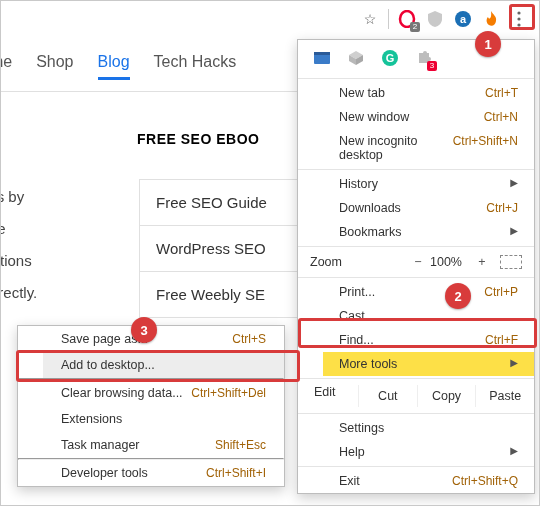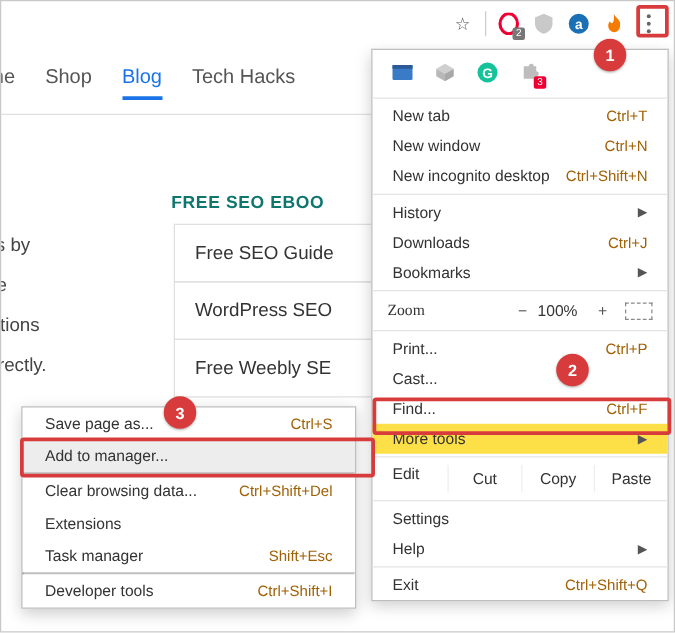--- a/index.html
+++ b/index.html
@@ -6,35 +6,35 @@
   body { font-family: "Segoe UI", Arial, sans-serif; font-size: 13px; color: #333; background: #fff; width: 540px; height: 506px; overflow: hidden; position: relative; border: 1px solid #c9c9c9; }
   .toolbar { position: absolute; top: 8px; right: 10px; display: flex; align-items: center; gap: 8px; }
   .toolbar .icon { width: 20px; height: 20px; display: flex; align-items: center; justify-content: center; font-size: 14px; }
   .star { color: #555; font-size: 18px; }
   .badge-wrap { position: relative; }
   .mini-badge { position: absolute; bottom: -3px; right: -3px; background: #777; color: #fff; font-size: 8px; min-width: 10px; height: 10px; line-height: 10px; text-align: center; border-radius: 2px; padding: 0 1px;}
   .nav { position: absolute; top: 52px; left: -20px; display: flex; gap: 24px; font-size: 16px; color: #555; }
   .nav span { padding-bottom: 6px; }
   .nav .active { color: #1a73e8; border-bottom: 3px solid #1a73e8; }
   .divider { position: absolute; top: 90px; left: 0; width: 300px; border-top: 1px solid #e0e0e0; }
-  .heading { position: absolute; top: 152px; left: 136px; color: #0f766e; font-weight: 700; letter-spacing: 0.5px; font-size: 14px; }
+  .heading { position: absolute; top: 130px; left: 136px; color: #000000; font-weight: 700; letter-spacing: 0.5px; font-size: 14px; }
   .bodytext { position: absolute; top: 180px; left: -26px; font-size: 15px; color: #444; line-height: 32px; }
   .list { position: absolute; top: 178px; left: 138px; }
   .list div { padding: 14px 16px; border: 1px solid #e0e0e0; margin-bottom: -1px; font-size: 15px; width: 160px; white-space: nowrap; overflow: hidden; }
   
   .menu { position: absolute; top: 38px; right: 4px; width: 238px; background: #fff; border: 1px solid #bdbdbd; box-shadow: 0 4px 12px rgba(0,0,0,0.2); }
   .menu-ext { display: flex; gap: 14px; padding: 8px 14px; }
   .menu-ext .ext { width: 20px; height: 20px; display:flex; align-items:center; justify-content:center; font-size:14px; position:relative;}
   .menu hr { border: none; border-top: 1px solid #e4e4e4; margin: 2px 0; }
-  .menu-item { display: flex; justify-content: space-between; align-items: center; padding: 5px 16px; font-size: 12.5px; color: #333; }
+  .menu-item { display: flex; justify-content: space-between; padding: 5px 16px; font-size: 12.5px; color: #333; margin-left: 25px; }
   .menu-item.highlight { background: #fde047; }
   .shortcut { color: #a16207; font-size: 12px; }
   .arrow { color: #555; font-size: 10px; }
   .zoom-row { display: flex; align-items: center; padding: 6px 12px; font-size: 12.5px;}
-  .zoom-row .lbl { flex: 1; font-family: Liberation Serif, serif; }
+  .zoom-row .lbl { flex: 1; }
   .zoom-row .btn { width: 24px; text-align: center; color: #555; }
   .zoom-row .val { width: 40px; }
   .zoom-row .fs { width:22px; height:14px; border:1px dashed #888; margin-left:6px; position:relative;}
   .edit-row { display: flex; padding: 4px 0; font-size: 12.5px;}
   .edit-row span:first-child { padding-left: 16px; width: 60px;}
   .edit-row .cell { flex:1; text-align:center; border-left:1px solid #eee; padding: 4px 0;}
   
   .submenu { position: absolute; top: 324px; left: 16px; width: 268px; background:#fff; border:1px solid #bdbdbd; box-shadow: 0 4px 12px rgba(0,0,0,0.2); }
   .submenu .menu-item { padding: 6px 18px; font-size: 12.5px;}
   .submenu .menu-item.highlight { background: #ededed; }
@@ -201,21 +201,21 @@
       <span class="shortcut">Ctrl+Shift+Q</span>
     </div>
 </div>
 
 <div class="submenu">
   <div class="menu-item">
       <span>Save page as...</span>
       <span class="shortcut">Ctrl+S</span>
     </div>
   <div class="menu-item highlight">
-      <span>Add to manager...</span>
+      <span>Add to desktop...</span>
       <span></span>
     </div>
   <hr>
   <div class="menu-item">
       <span>Clear browsing data...</span>
       <span class="shortcut">Ctrl+Shift+Del</span>
     </div>
   <div class="menu-item">
       <span>Extensions</span>
       <span></span>

